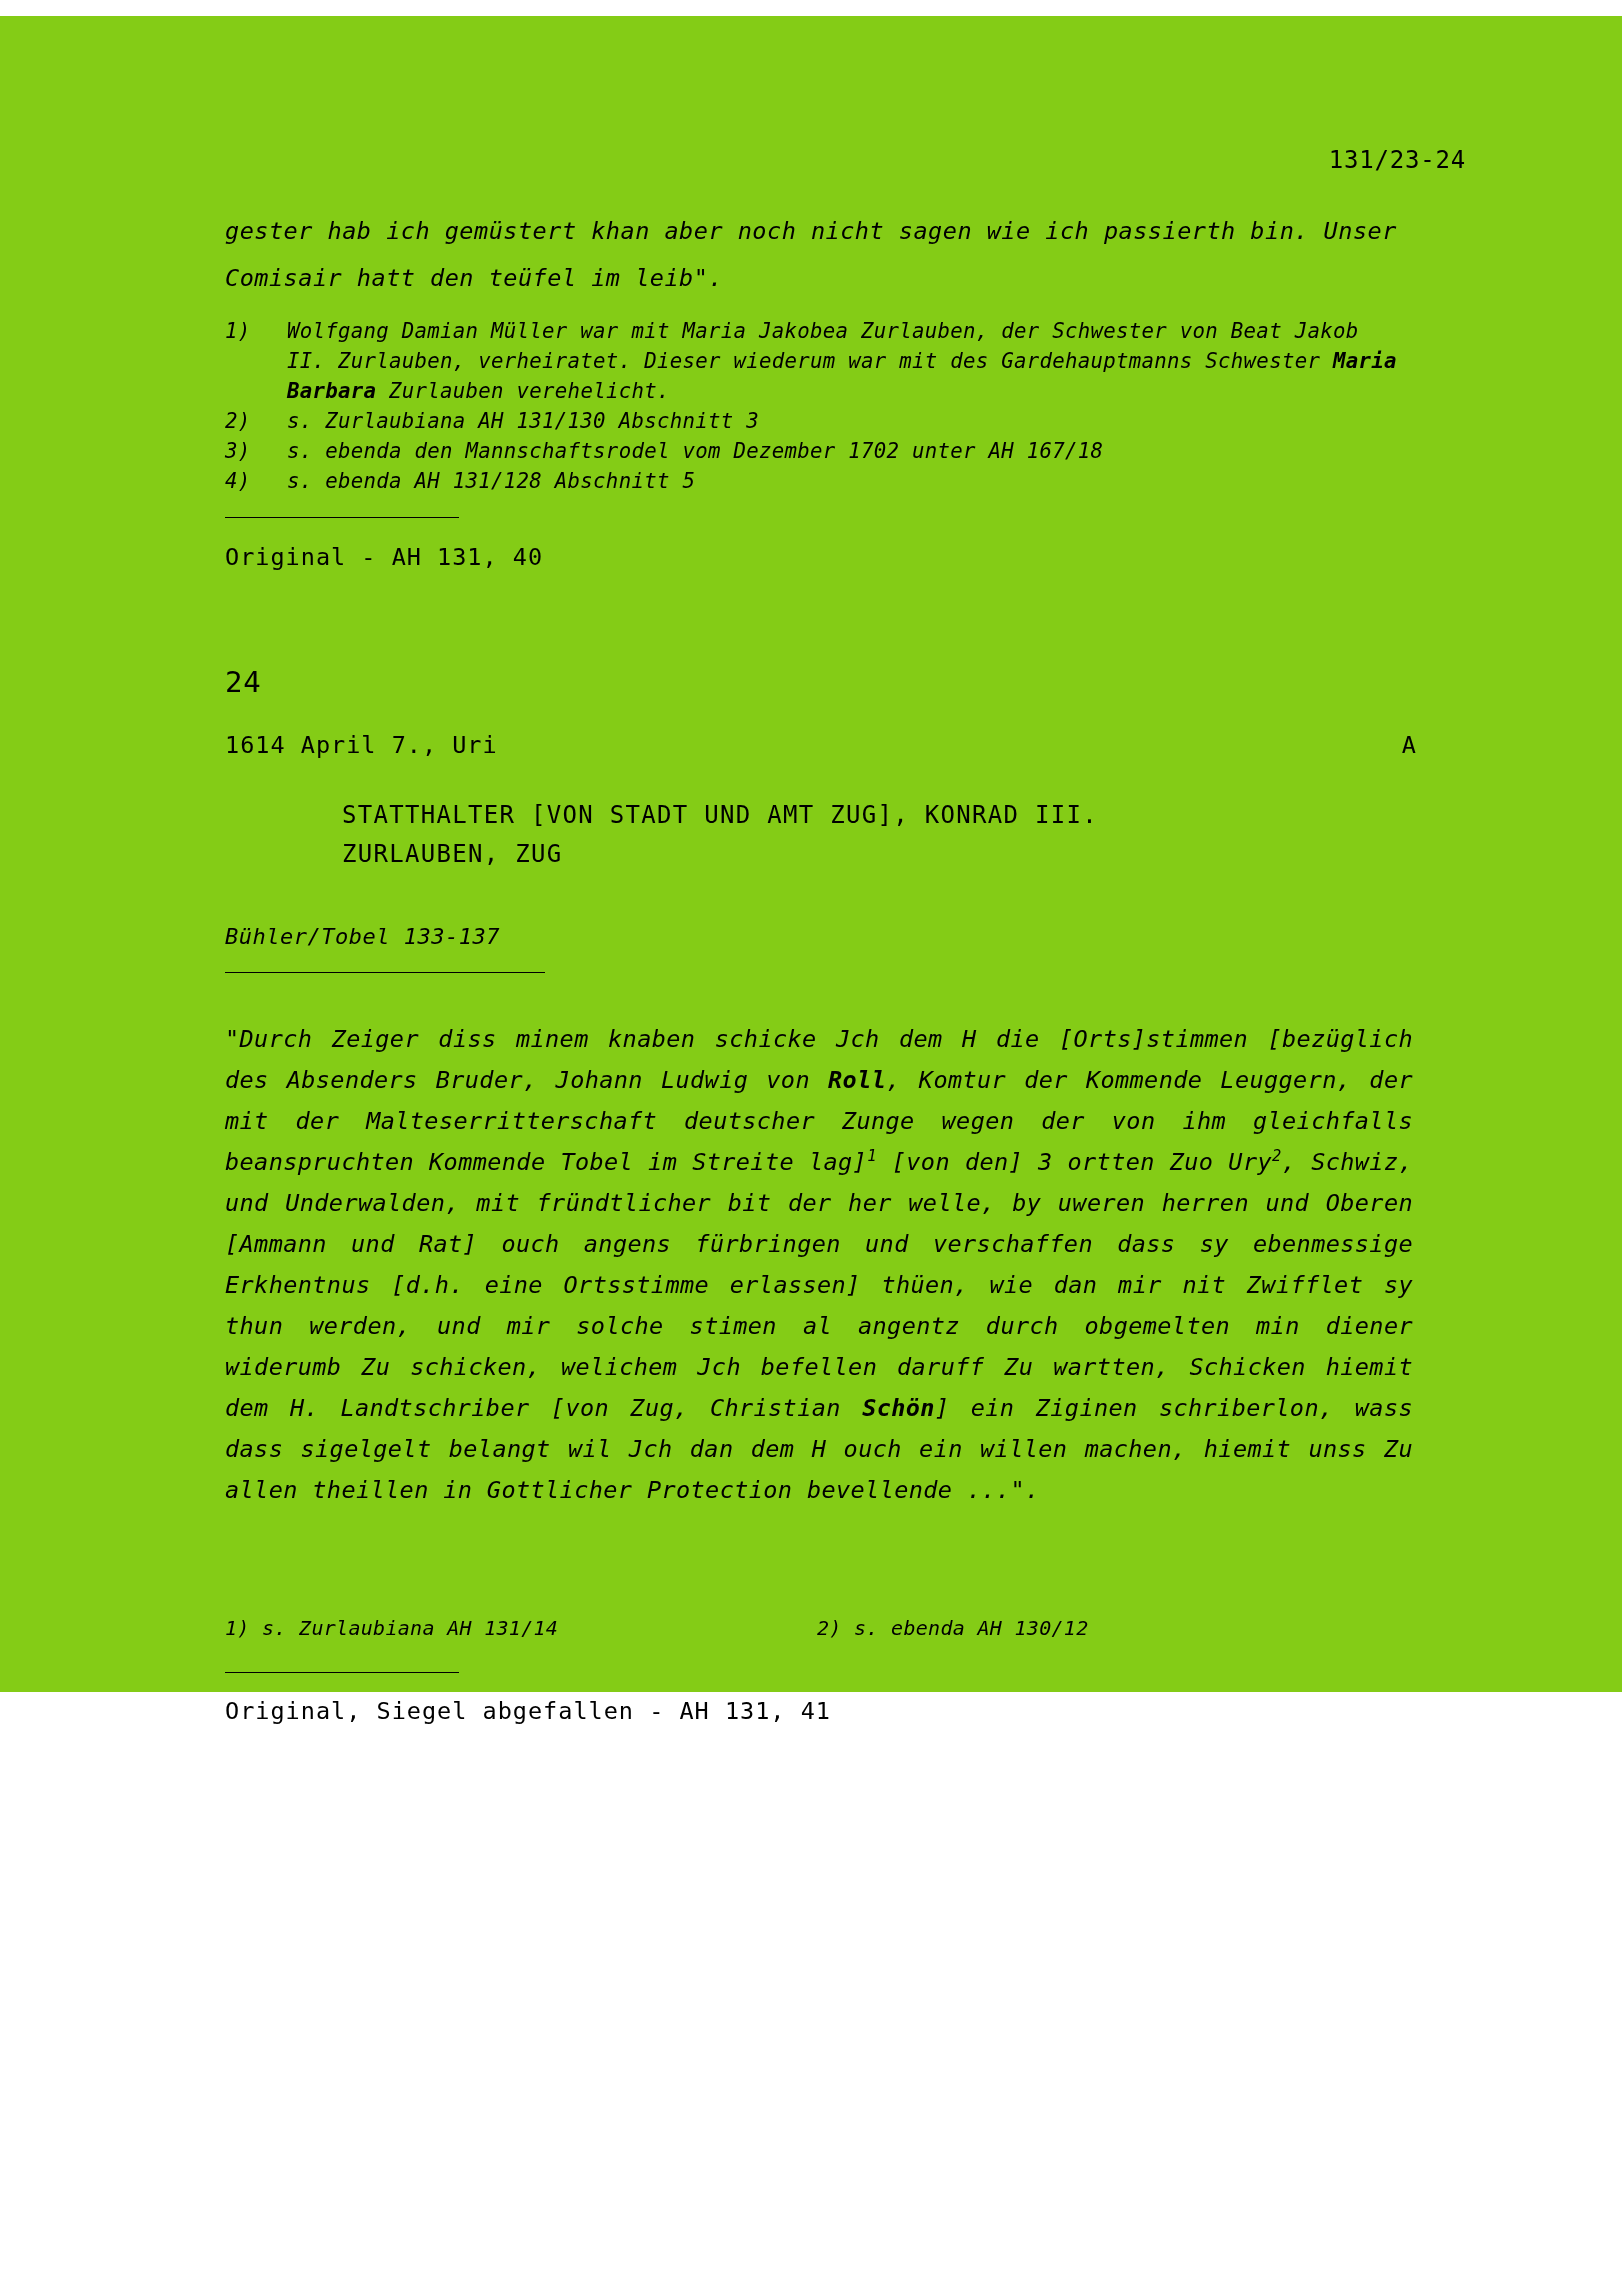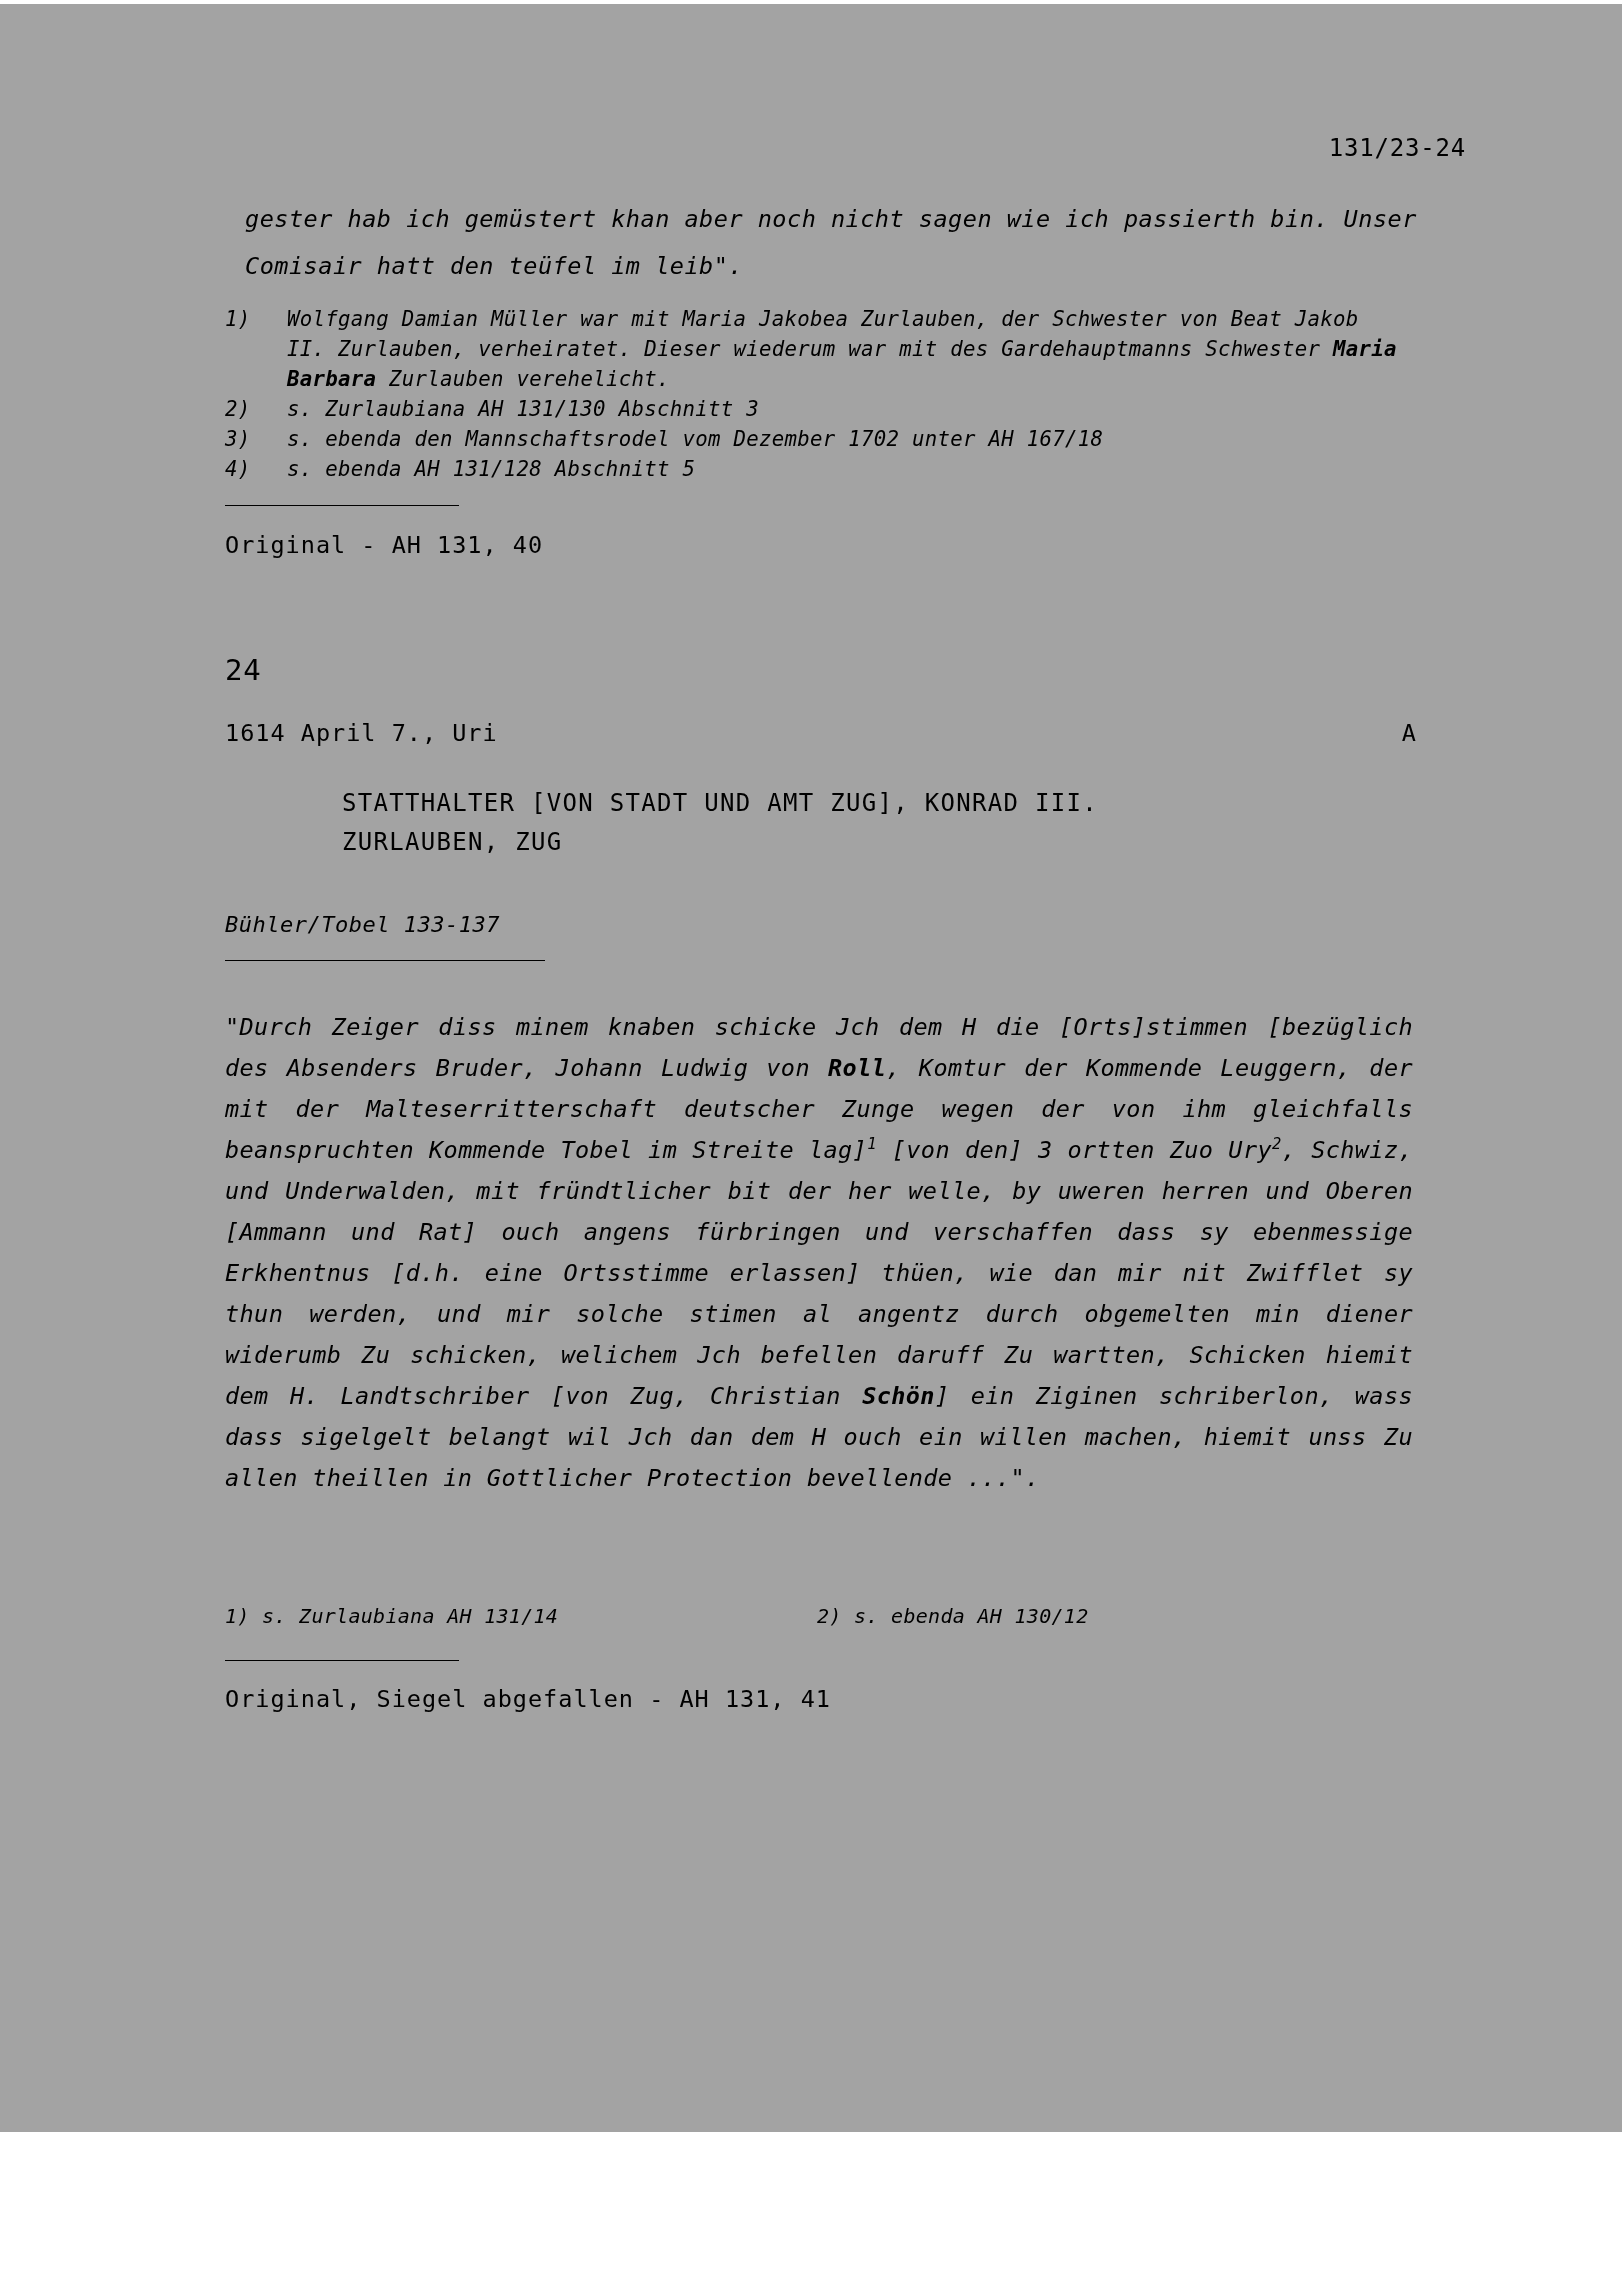--- a/index.html
+++ b/index.html
@@ -10,24 +10,24 @@
   body {
     width: 1622px;
     height: 2295px;
     font-family: "DejaVu Sans Mono", monospace;
     color: #000000;
     position: relative;
     overflow: hidden;
   }
   .page {
     position: absolute;
-    left: 0; top: 4px;
+    left: 0; top: 16px;
     width: 1622px;
-    height: 2128px;
-    background: #a3a3a3;
+    height: 1676px;
+    background: #84cc16;
   }
   .content {
     position: absolute;
     left: 225px;
     top: 0;
     width: 1241px;
   }
 
   
   .folio {
@@ -42,21 +42,20 @@
   
   .top-para {
     position: absolute;
     left: 0;
     top: 192px;
     width: 1176px;
     font-size: 23.5px;
     font-style: italic;
     line-height: 47px;
     letter-spacing: 0.5px;
-    margin-left: 20px;
   }
 
   
   .footnotes {
     position: absolute;
     left: 0;
     top: 300px;
     width: 1184px;
     font-size: 20.7px;
     font-style: italic;

